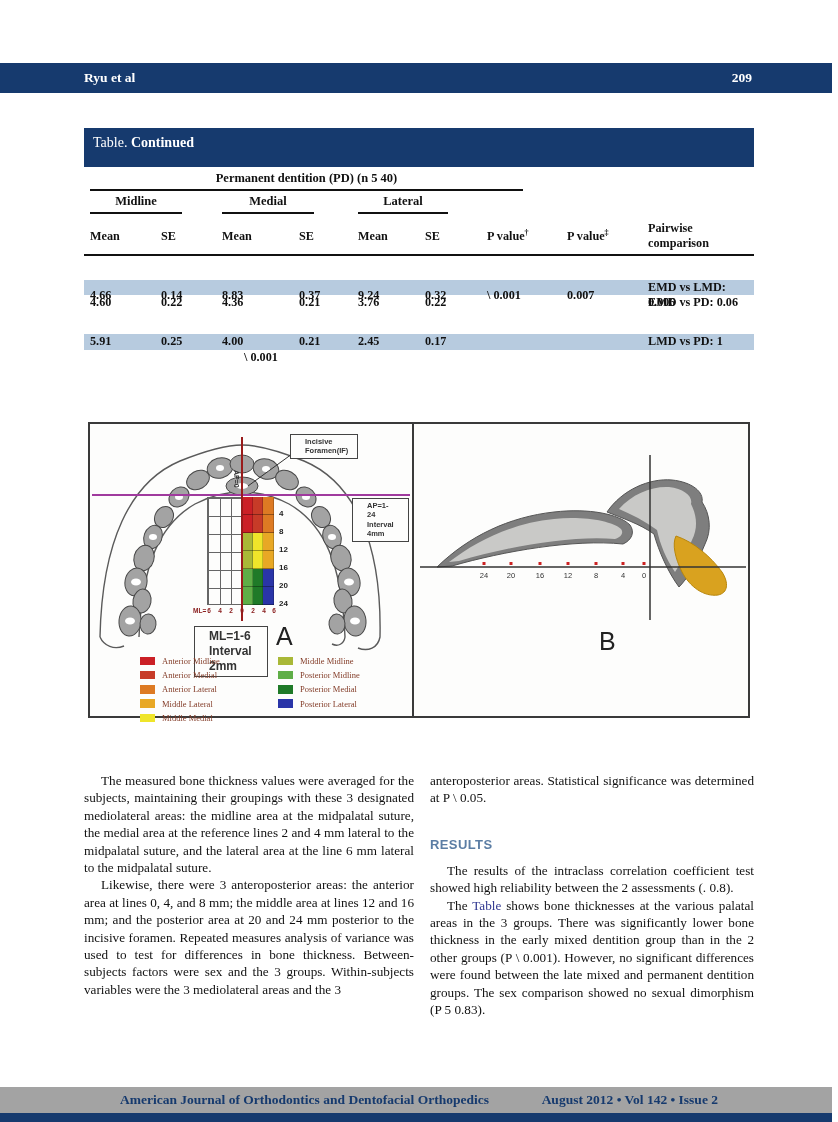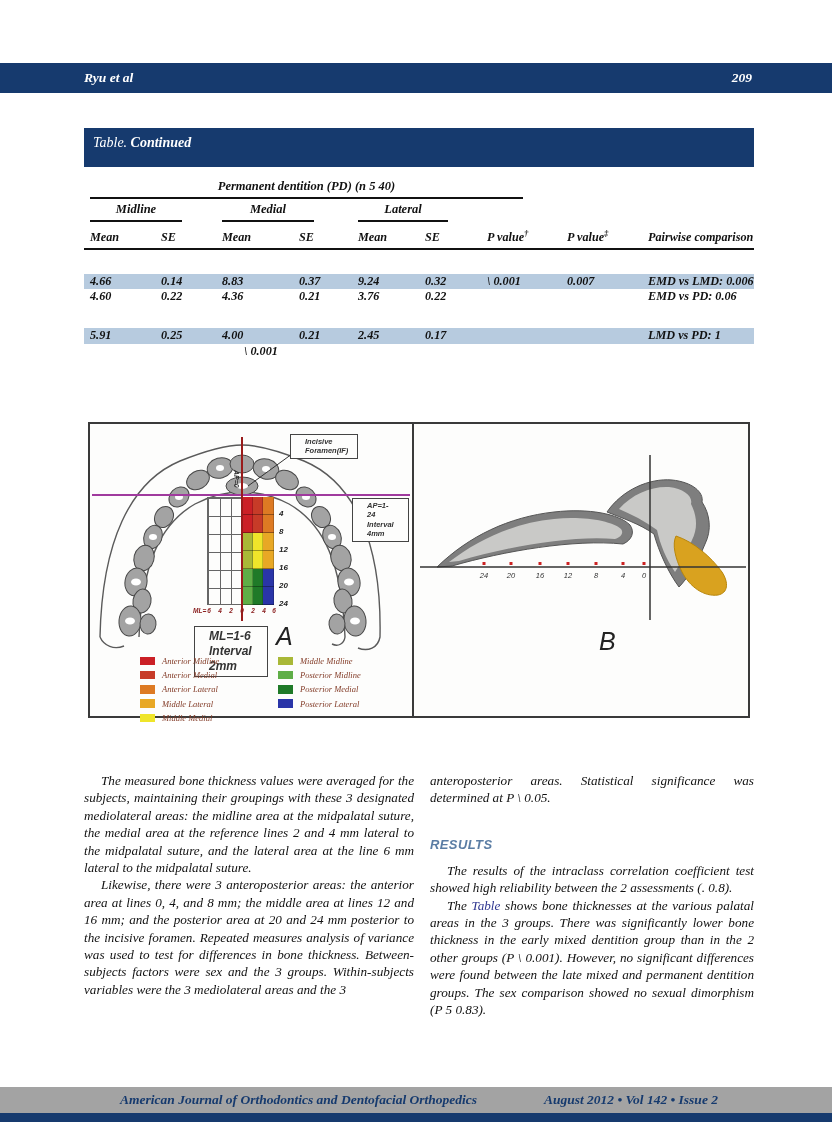--- a/index.html
+++ b/index.html
@@ -1,27 +1,27 @@
 <!DOCTYPE html>
 <html><head>
 <meta charset="utf-8">
 <style>
   html,body{margin:0;padding:0;background:#fff;}
   .page{position:relative;width:832px;height:1122px;background:#ffffff;overflow:hidden;
-        font-family:"Liberation Serif",serif;color:#111;font-style:italic;}
+        font-family:"Liberation Serif",serif;color:#111;}
   
   .topbar{position:absolute;left:0;top:63px;width:838px;height:30px;background:#163a6e;
           display:flex;align-items:center;justify-content:space-between;box-sizing:border-box;
           padding:0 86px 0 84px;color:#fff;font-weight:bold;font-size:13.5px;}
   
   .tablewrap{position:absolute;left:84px;top:128px;width:670px;font-weight:bold;}
   .titlebar{height:39px;background:#163a6e;color:#fff;box-sizing:border-box;padding:7px 0 0 9px;
             font-size:14px;}
   .titlebar .t1{font-weight:normal;}
-  .spanner{margin:12px 0 0 6px;width:433px;text-align:center;font-size:12.5px;
+  .spanner{margin:4px 0 0 6px;width:433px;text-align:center;font-size:12.5px;
            padding-bottom:3px;border-bottom:2.5px solid #111;}
   .grouprow{position:relative;height:24px;margin-top:3px;font-size:12.5px;}
   .grp{position:absolute;top:0;text-align:center;border-bottom:2px solid #111;padding-bottom:3px;}
   .hdrrow,.datarow{display:grid;grid-template-columns:71px 61px 77px 59px 67px 62px 80px 81px 1fr;
            padding-left:6px;font-size:12.2px;align-items:center;}
   .hdrrow{padding-top:3px;padding-bottom:3px;border-bottom:2.5px solid #111;}
   .datarow{height:15.2px;line-height:15.2px;}
   .shaded{background:#b7cbdf;margin-top:24px;}
   sup{font-size:8px;}
   .tfoot{height:15px;line-height:15px;font-size:12.2px;}

